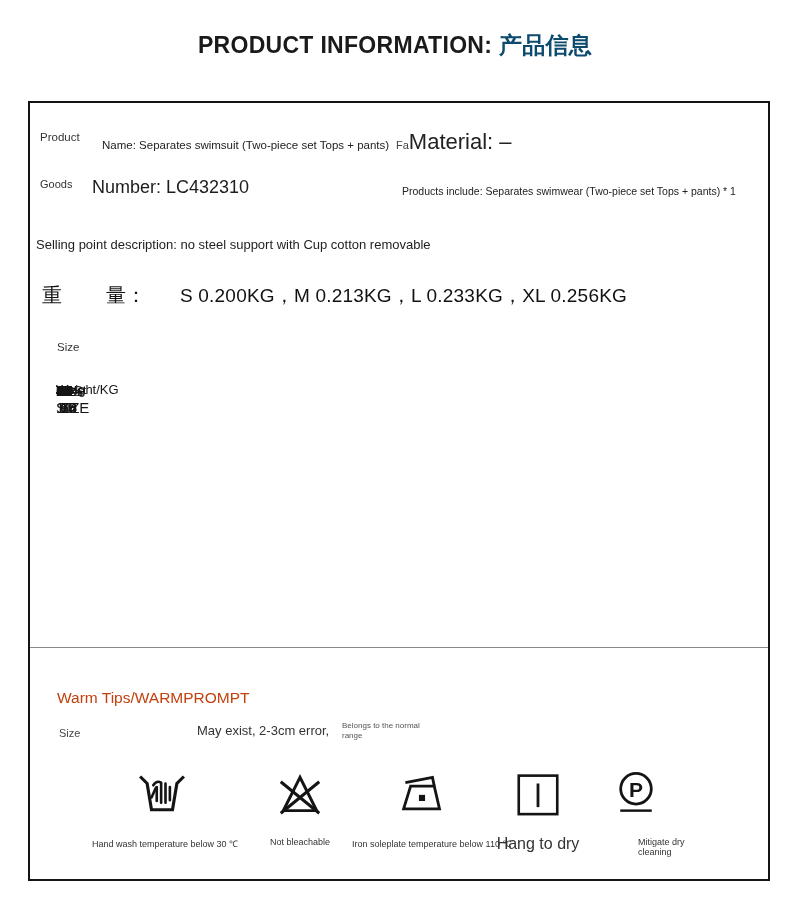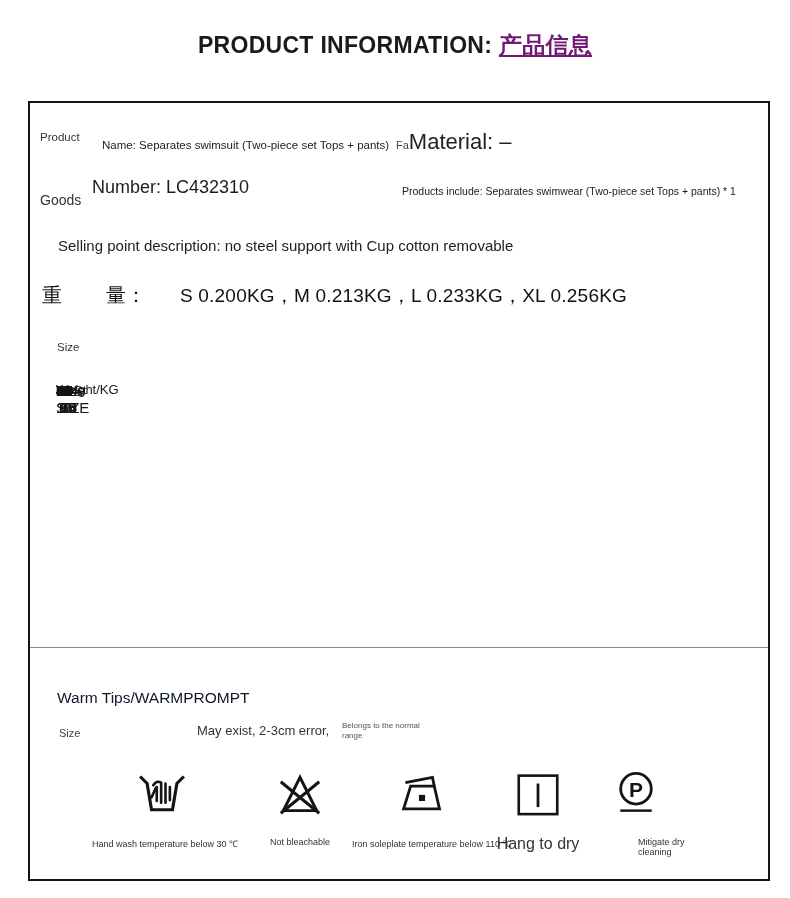--- a/index.html
+++ b/index.html
@@ -14,62 +14,62 @@
   .box {
     position:absolute; left:28px; top:101px; width:738px; height:776px;
     border:2px solid #141414; background:#fff;
   }
   .box * { position:absolute; }
   .lbl-product { left:10px; top:27px; width:48px; font-size:11.5px; color:#333; line-height:1.25; }
   .name-text  { left:72px; top:36px; font-size:11.5px; color:#222; white-space:nowrap; }
   .fabric-wrap{ left:366px; top:26px; white-space:nowrap;text-align:right; }
   .fabric-wrap .fa  { position:static; font-size:11px; color:#444; }
   .fabric-wrap .mat { position:static; font-size:22px; color:#222; }
-  .lbl-goods  { left:10px; top:89px; width:40px; font-size:14px; color:#333; line-height:1.25; }
+  .lbl-goods  { left:10px; top:75px; width:40px; font-size:11px; color:#333; line-height:1.25; }
   .number     { left:62px; top:74px; font-size:18px; color:#1c1c1c; }
   .products-include { left:372px; top:82px; width:360px; font-size:10.5px; color:#222; white-space:nowrap; }
-  .selling    { left:28px; top:134px; font-size:15px; color:#222; }
+  .selling    { left:6px; top:134px; font-size:13px; color:#222; }
   .weight-row { left:12px; top:179px; font-size:20px; color:#111; white-space:nowrap; }
   .weight-row span { position:static; }
   .weight-row .w2 { margin-left:44px; }
   .weight-row .wv { margin-left:34px; font-size:19px; letter-spacing:.2px; }
   .size-label { left:27px; top:238px; font-size:11.5px; color:#333; }
 
   table.size-table { left:26px; top:279px; width:636px; border-collapse:collapse; table-layout:fixed; }
   .size-table th, .size-table td { text-align:center; padding:0; font-weight:normal; color:#161616; }
   .size-table thead tr { height:40px; }
   .size-table tbody tr { height:43px; }
   .size-table th { font-size:15px; }
   .size-table th:nth-child(3) { font-size:13px; }
   .size-table th:nth-child(4), .size-table th:nth-child(5) { font-size:13.5px;font-family:Liberation Serif, serif; }
   .size-table td { font-size:15px; }
 
   .divider { left:0; top:544px; width:738px; height:1px; background:#8a8a8a; }
 
-  .warm-heading { left:27px; top:586px; font-size:15.5px; color:#0f172a; }
+  .warm-heading { left:27px; top:586px; font-size:15.5px; color:#c2410c; }
   .warm-size    { left:29px; top:624px; font-size:11px; color:#444; }
   .warm-note    { left:167px; top:620px; font-size:13px; color:#333; }
   .warm-note-small { left:312px; top:618px; width:84px; font-size:8px; color:#555; line-height:1.25; }
 
   .care-item { top:663px; width:140px; text-align:center; }
   .care-item svg { position:static; display:inline-block; }
   .care-caption { position:static; display:block; margin-top:11px; font-size:9px; color:#333; white-space:nowrap; }
   .care-item-1 { left:62px; }
   .care-item-2 { left:200px; }
   .care-item-3 { left:322px; }
   .care-item-4 { left:438px; }
   .care-item-4 .care-caption { font-size:16px; margin-top:9px; }
   .care-item-5 { left:536px; }
   .care-item-5 .care-caption { text-align:left; padding-left:72px; white-space:normal; width:60px; }
   .ic { stroke:#141414; fill:none; }
 </style>
 </head>
 <body>
 
-<div class="title"><span>PRODUCT INFORMATION: </span><span style="color: #701a75; text-decoration: underline;">产品信息</span></div>
+<div class="title"><span>PRODUCT INFORMATION: </span><span style="color: #0c4a6e;">产品信息</span></div>
 
 <div class="box">
 
   <div class="lbl-product">Product</div>
   <div class="name-text">Name: Separates swimsuit (Two-piece set Tops + pants)</div>
   <div class="fabric-wrap"><span class="fa">Fa</span><span class="mat">Material: –</span></div>
 
   <div class="lbl-goods">Goods</div>
   <div class="number">Number: LC432310</div>
   <div class="products-include">Products include: Separates swimwear (Two-piece set Tops + pants) * 1</div>

